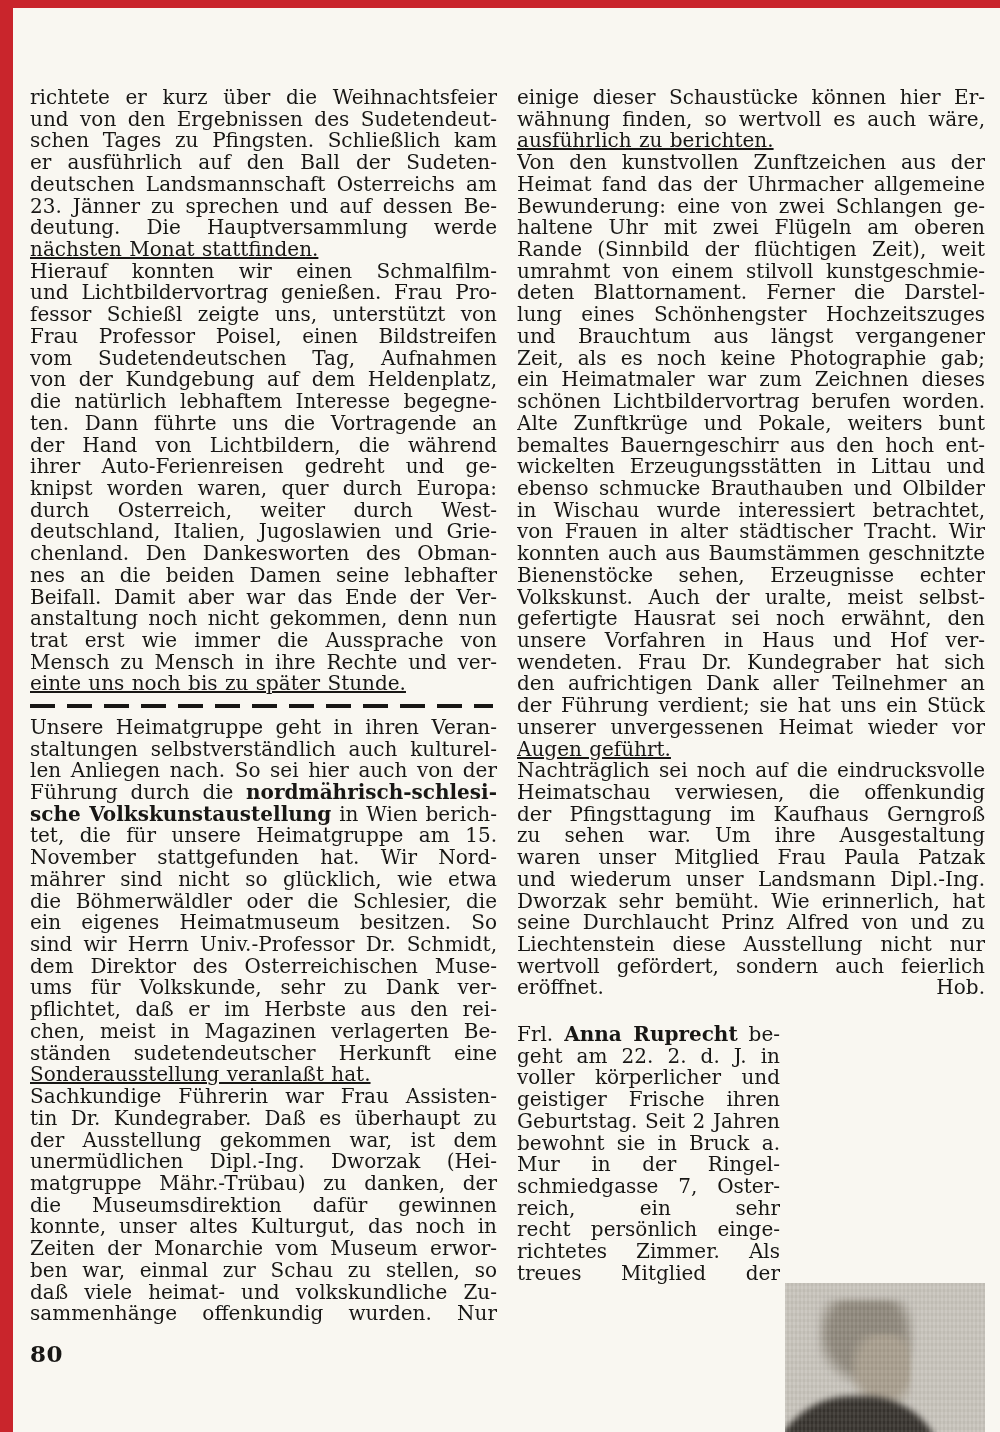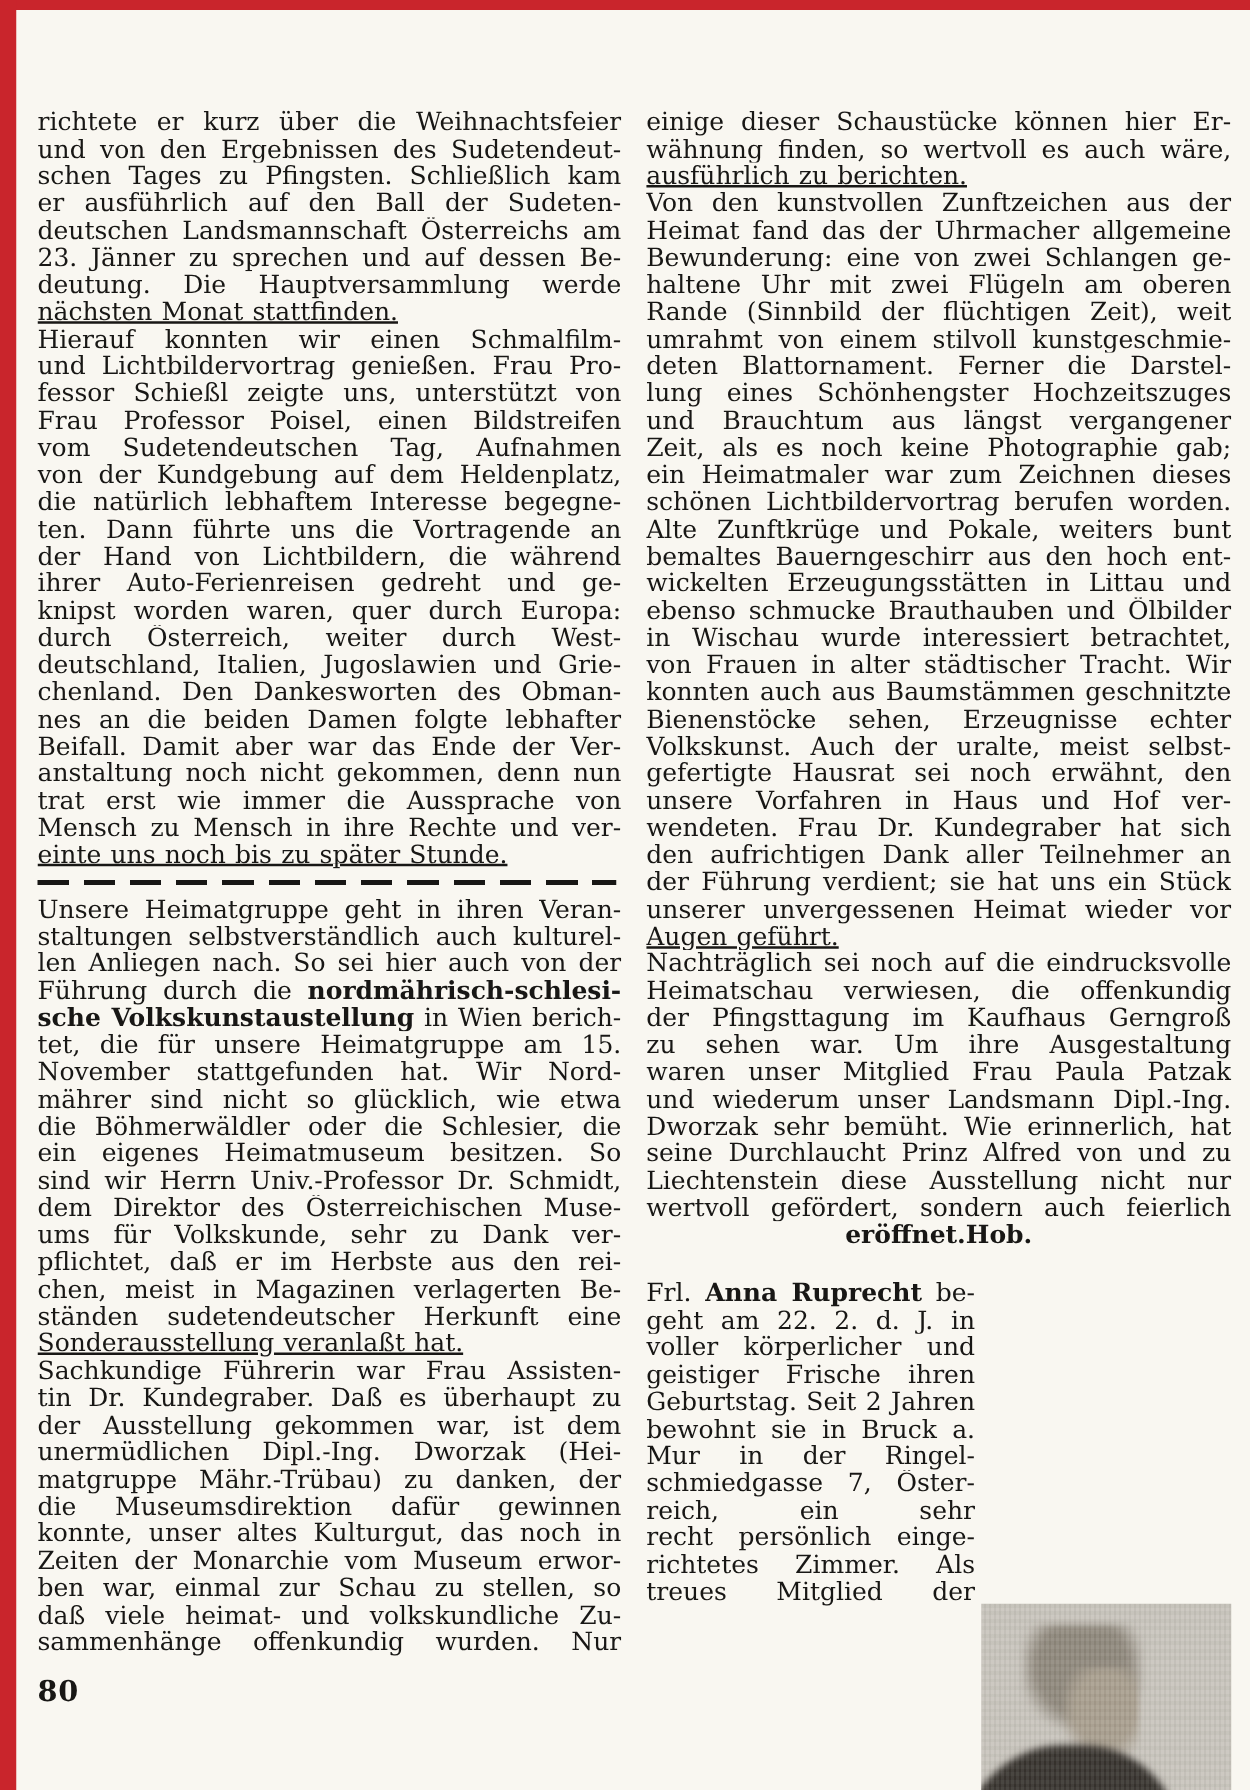--- a/index.html
+++ b/index.html
@@ -20,21 +20,21 @@
   .col{position:absolute;font-size:20px;word-spacing:1px;}
   .col-left{left:30px;top:87px;width:467px;}
   .col-right{left:517px;top:87px;width:468px;}
   .anna-section{left:517px;top:1024px;width:468px;}
 
   .line{
     height:21.72px;line-height:21.72px;overflow:hidden;
     text-align:justify;text-align-last:justify;
   }
   .line.last{text-align-last:left;text-decoration:underline;}
-  .line.split{display:flex;justify-content:center;text-align-last:auto;font-weight:bold;}
+  .line.split{display:flex;justify-content:space-between;text-align-last:auto;}
   .line b{font-weight:bold;}
 
   .divider{height:21.72px;position:relative;}
   .divider::after{
     content:"";position:absolute;left:0;right:4px;top:9px;height:4px;
     background:repeating-linear-gradient(90deg,var(--ink) 0 25px,transparent 25px 37px);
   }
 
   .anna-row{display:flex;flex-direction:column;}
   .anna-text{width:263px;}
@@ -105,21 +105,21 @@
     <div class="line">vom Sudetendeutschen Tag, Aufnahmen</div>
     <div class="line">von der Kundgebung auf dem Heldenplatz,</div>
     <div class="line">die natürlich lebhaftem Interesse begegne-</div>
     <div class="line">ten. Dann führte uns die Vortragende an</div>
     <div class="line">der Hand von Lichtbildern, die während</div>
     <div class="line">ihrer Auto-Ferienreisen gedreht und ge-</div>
     <div class="line">knipst worden waren, quer durch Europa:</div>
     <div class="line">durch Österreich, weiter durch West-</div>
     <div class="line">deutschland, Italien, Jugoslawien und Grie-</div>
     <div class="line">chenland. Den Dankesworten des Obman-</div>
-    <div class="line">nes an die beiden Damen folgte lebhafter</div>
+    <div class="line">nes an die beiden Damen seine lebhafter</div>
     <div class="line">Beifall. Damit aber war das Ende der Ver-</div>
     <div class="line">anstaltung noch nicht gekommen, denn nun</div>
     <div class="line">trat erst wie immer die Aussprache von</div>
     <div class="line">Mensch zu Mensch in ihre Rechte und ver-</div>
     <div class="line last">einte uns noch bis zu später Stunde.</div>
     <div class="divider"></div>
     <div class="line">Unsere Heimatgruppe geht in ihren Veran-</div>
     <div class="line">staltungen selbstverständlich auch kulturel-</div>
     <div class="line">len Anliegen nach. So sei hier auch von der</div>
     <div class="line">Führung durch die <b>nordmährisch-schlesi-</b></div>

